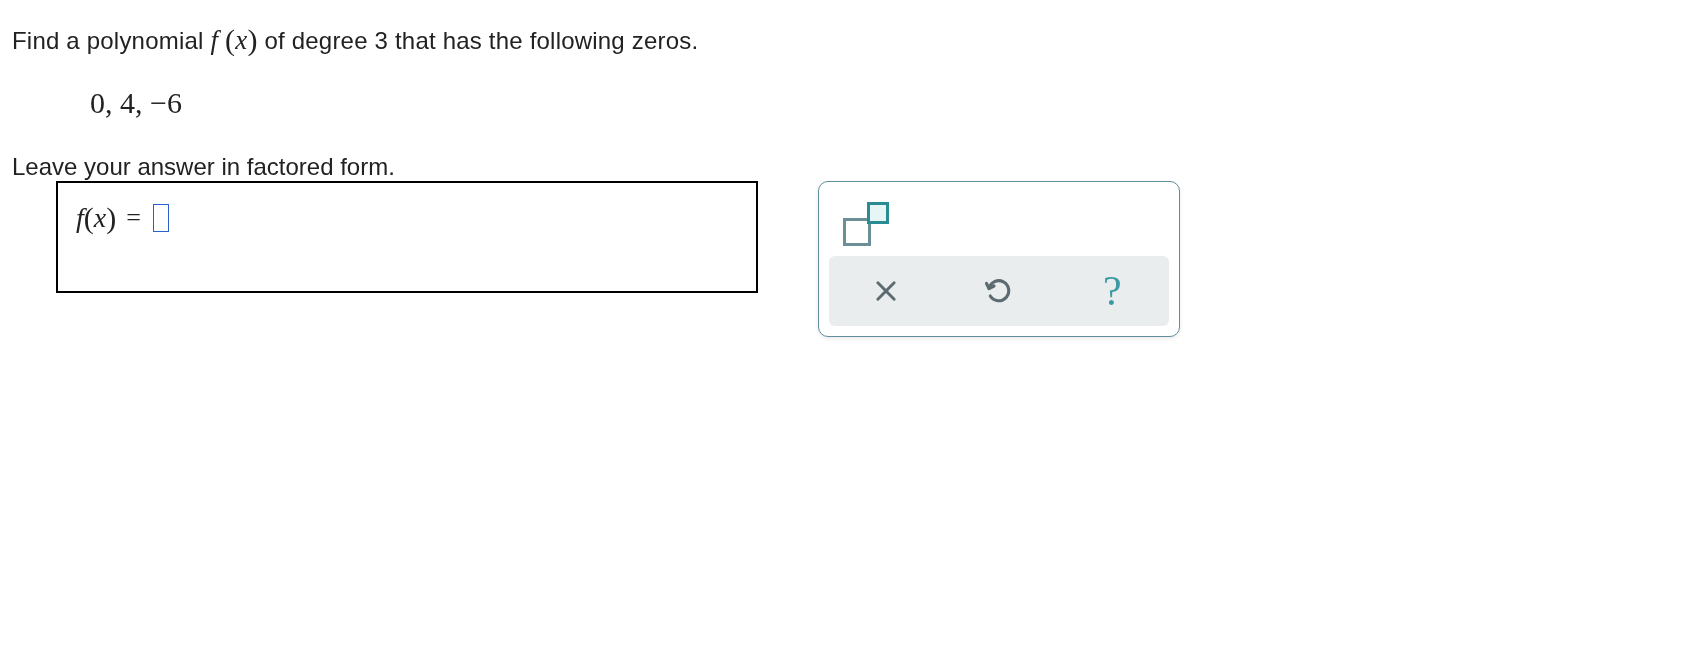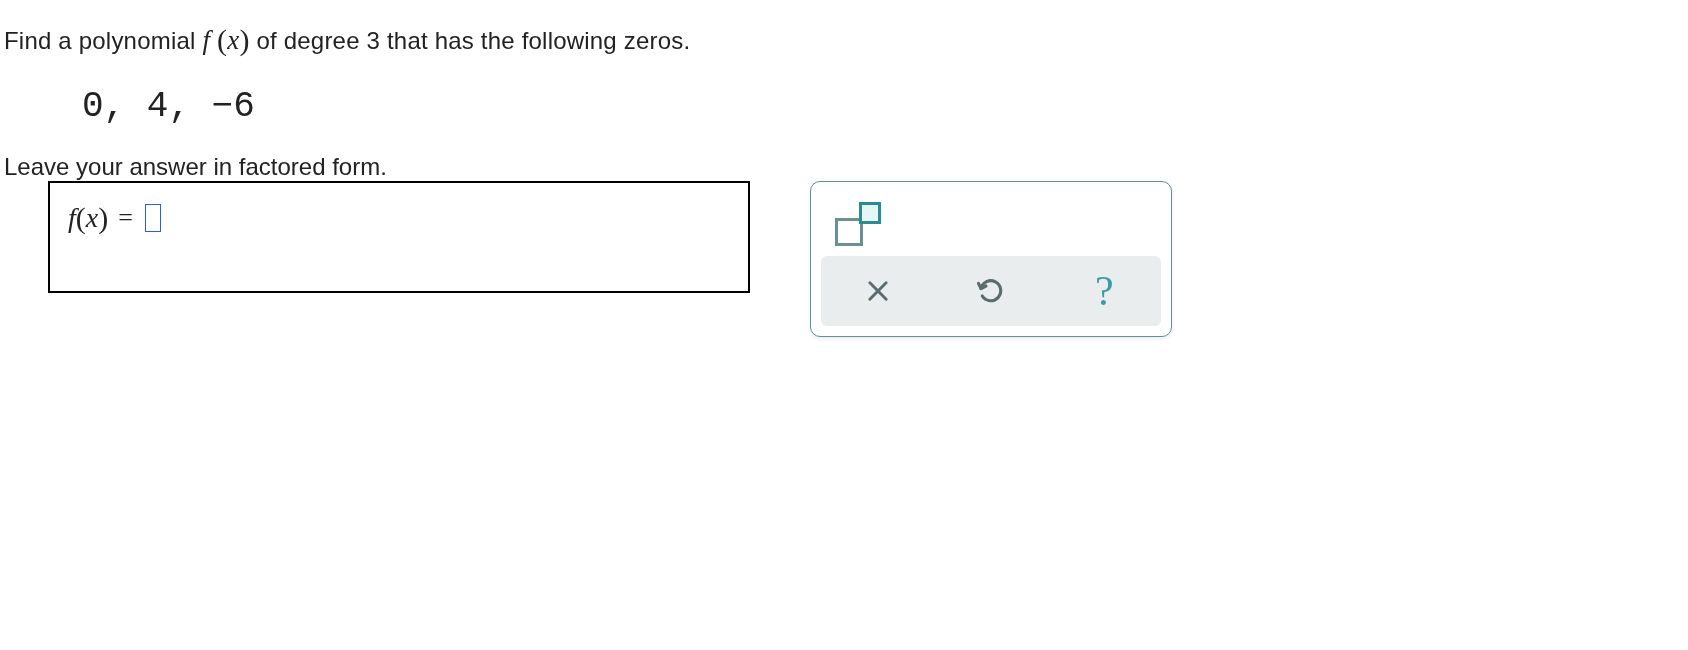--- a/index.html
+++ b/index.html
@@ -5,39 +5,39 @@
   html, body {
     margin: 0;
     padding: 0;
     width: 1688px;
     height: 650px;
     background: #ffffff;
     font-family: Verdana, Geneva, sans-serif;
     color: #222222;
   }
   .container {
-    padding: 20px 20px 0 4px;
+    padding: 20px 20px 0 12px;
   }
   .question-line {
     font-size: 24px;
     letter-spacing: 0.2px;
     margin: 2px 0 30px 0;
   }
   .fx-inline {
     font-family: "Times New Roman", Times, serif;
     font-style: italic;
     font-size: 27px;
   }
   .fx-inline .f-letter { font-style: italic; }
   .fx-inline .paren { font-style: normal; font-size: 30px; position: relative; top: 1px; }
   .zeros {
-    font-family: Liberation Mono, monospace;
-    font-size: 36px;
+    font-family: Liberation Serif, serif;
+    font-size: 30px;
     margin-left: 78px;
-    margin-bottom: 26px;
+    margin-bottom: 33px;
   }
   .note-line {
     font-size: 24px;
   }
   .work-row {
     display: flex;
     align-items: flex-start;
     gap: 60px;
   }
   .answer-box {

